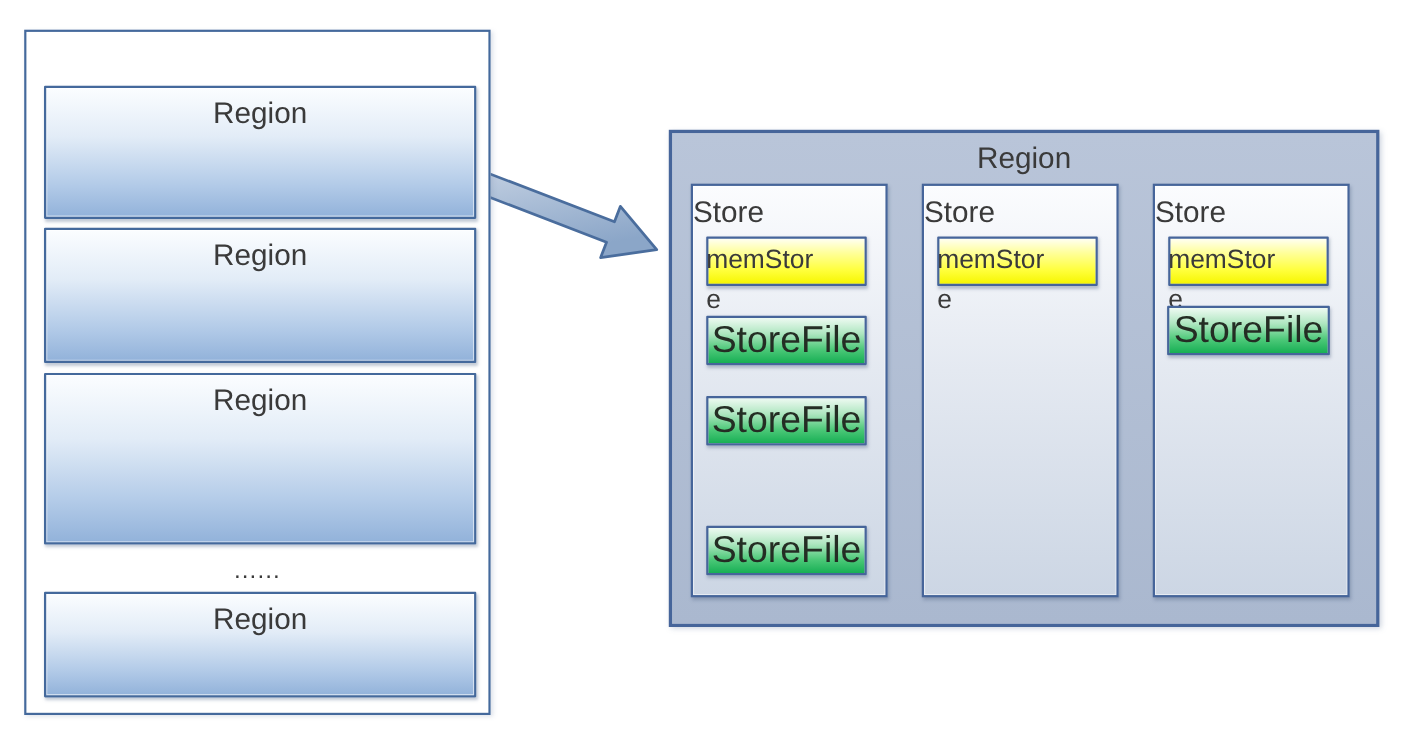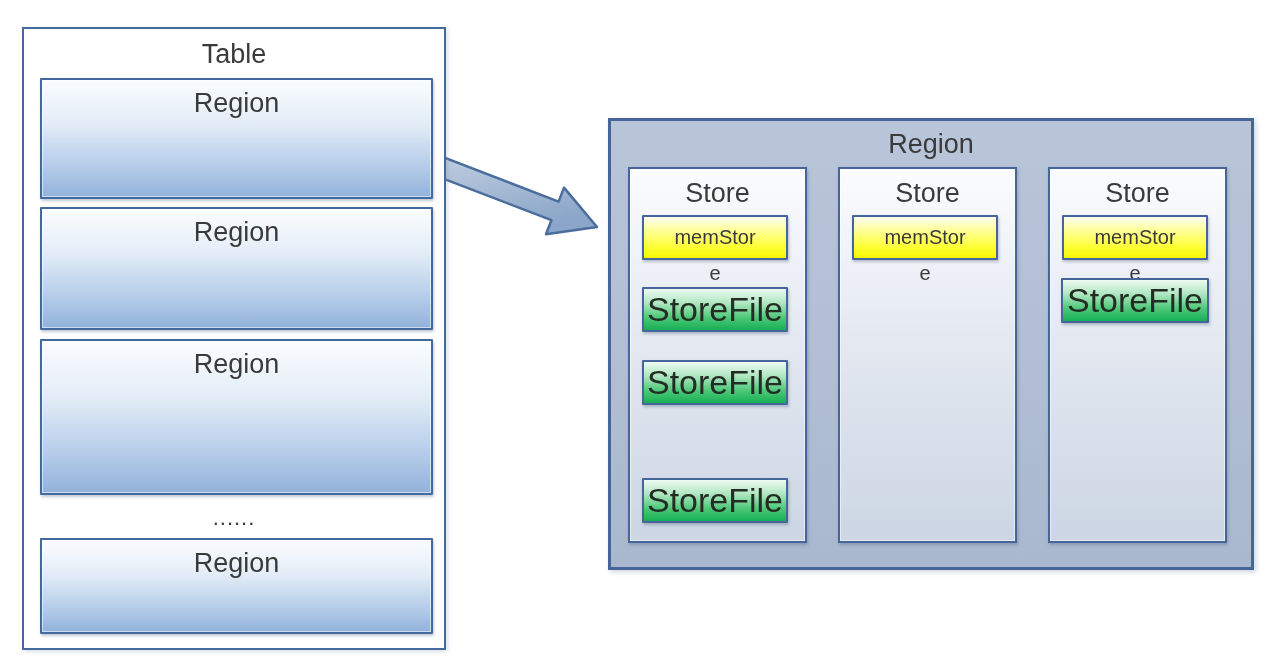--- a/index.html
+++ b/index.html
@@ -45,32 +45,32 @@
     margin-top:6px;text-align:center;font-size:27px;line-height:34px;color:#3a3a3a;
   }
   .store{
     position:absolute;top:46px;width:179px;height:376px;
     border:2px solid #46659a;
     background:linear-gradient(180deg,#fbfcfe 0%,#e4e9f1 45%,#ccd6e4 100%);
     box-shadow:1px 2px 3px rgba(70,90,120,.35), inset 0 0 0 1px rgba(255,255,255,.5);
   }
   .s1{left:17px;} .s2{left:227px;} .s3{left:437px;}
   .store-title{
-    margin-top:8px;text-align:center;font-size:27px;line-height:32px;color:#3a3a3a;
+    margin-top:8px;text-align:left;font-size:27px;line-height:32px;color:#3a3a3a;
   }
   .mem-box{
     position:absolute;left:12px;top:46px;width:146px;height:45px;
     border:2px solid #46659a;border-radius:1px;
     background:linear-gradient(180deg,#fffff2 0%,#ffff9e 30%,#ffff3c 70%,#f6f600 100%);
     box-shadow:1px 2px 3px rgba(70,90,120,.35);
     overflow:visible;
   }
   .mem-label{
     position:absolute;left:-2px;top:2px;width:146px;z-index:1;
-    text-align:center;font-size:20px;line-height:36px;color:#3a3a3a;
+    text-align:left;font-size:24px;line-height:36px;color:#3a3a3a;
     white-space:pre-line;
   }
   .storefile{
     position:absolute;left:12px;width:146px;height:45px;z-index:2;
     border:2px solid #46659a;border-radius:1px;
     background:linear-gradient(180deg,#eefaf2 0%,#aee6c0 35%,#4cc878 70%,#17af54 100%);
     box-shadow:1px 2px 3px rgba(70,90,120,.35);
     text-align:center;font-size:34px;line-height:41px;color:#242d24;
   }
   .sf1a{top:118px;} .sf1b{top:191px;} .sf1c{top:309px;}
@@ -85,21 +85,20 @@
     <defs>
       <linearGradient id="arrowGrad" x1="0" y1="0" x2="0.4" y2="1">
         <stop offset="0" stop-color="#ccd7e6"></stop>
         <stop offset="1" stop-color="#8ba6c8"></stop>
       </linearGradient>
     </defs>
     <polygon points="410.6,144.7 558.6,201.6 564.0,187.6 597,227 546.0,234.2 551.4,220.2 403.4,163.3" fill="url(#arrowGrad)" stroke="#4a6d9d" stroke-width="2.5" stroke-linejoin="round"></polygon>
   </svg>
 
   <div class="table-box">
-    <div class="table-title">Table</div>
     <div class="region-box r1">Region</div>
     <div class="region-box r2">Region</div>
     <div class="region-box r3">Region</div>
     <div class="dots">......</div>
     <div class="region-box r4">Region</div>
   </div>
 
   <div class="region-detail">
     <div class="region-detail-title">Region</div>
 

